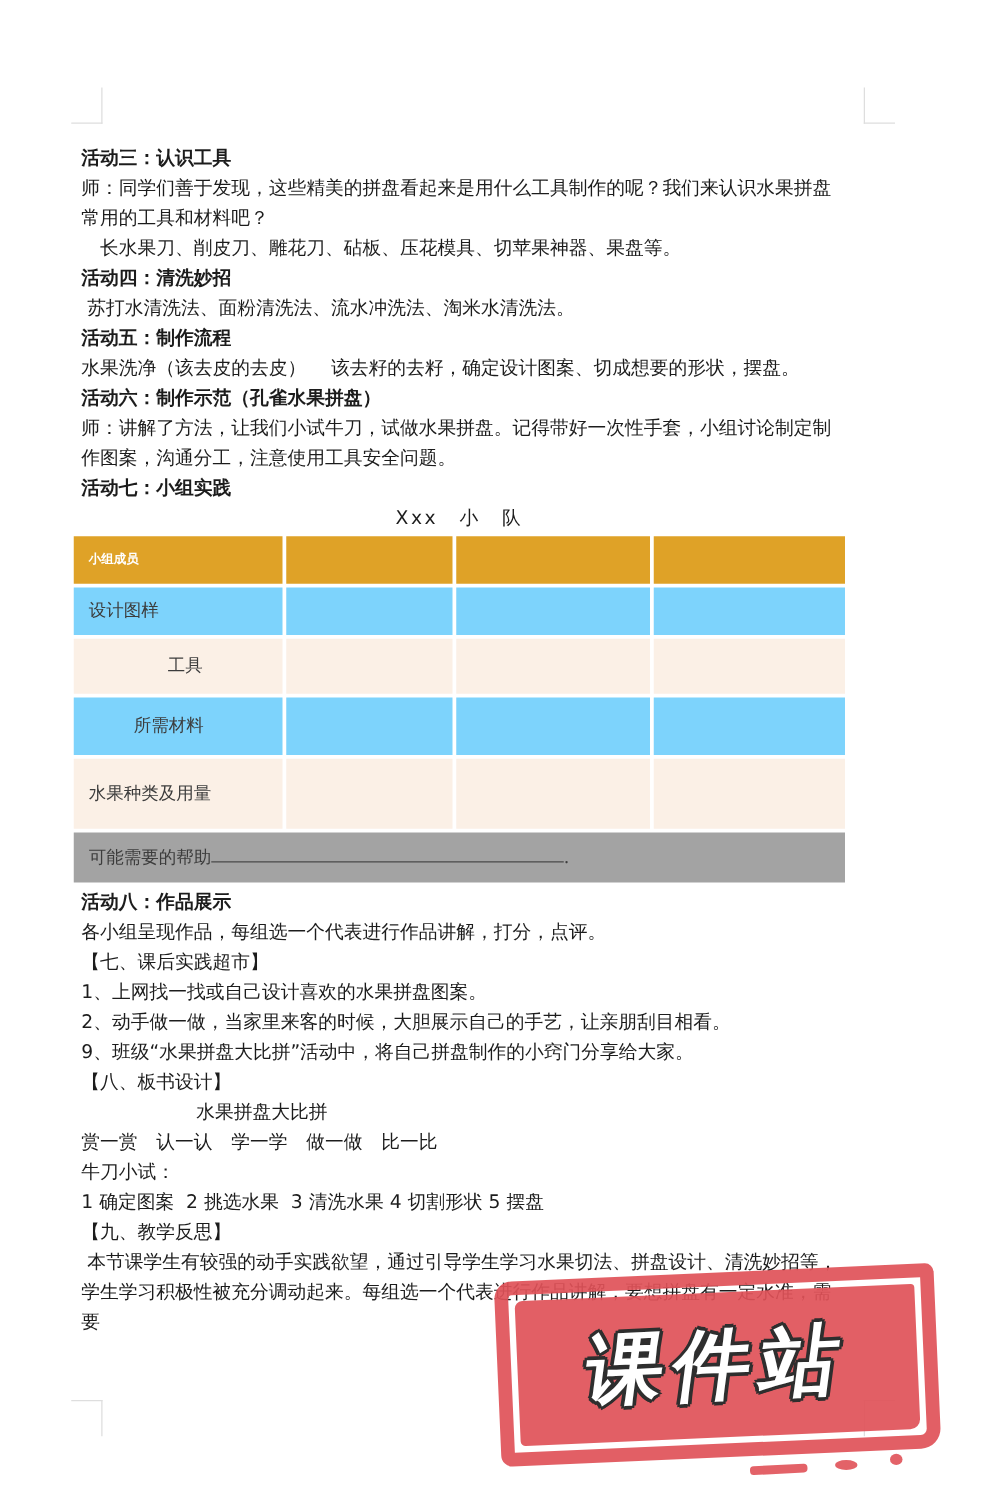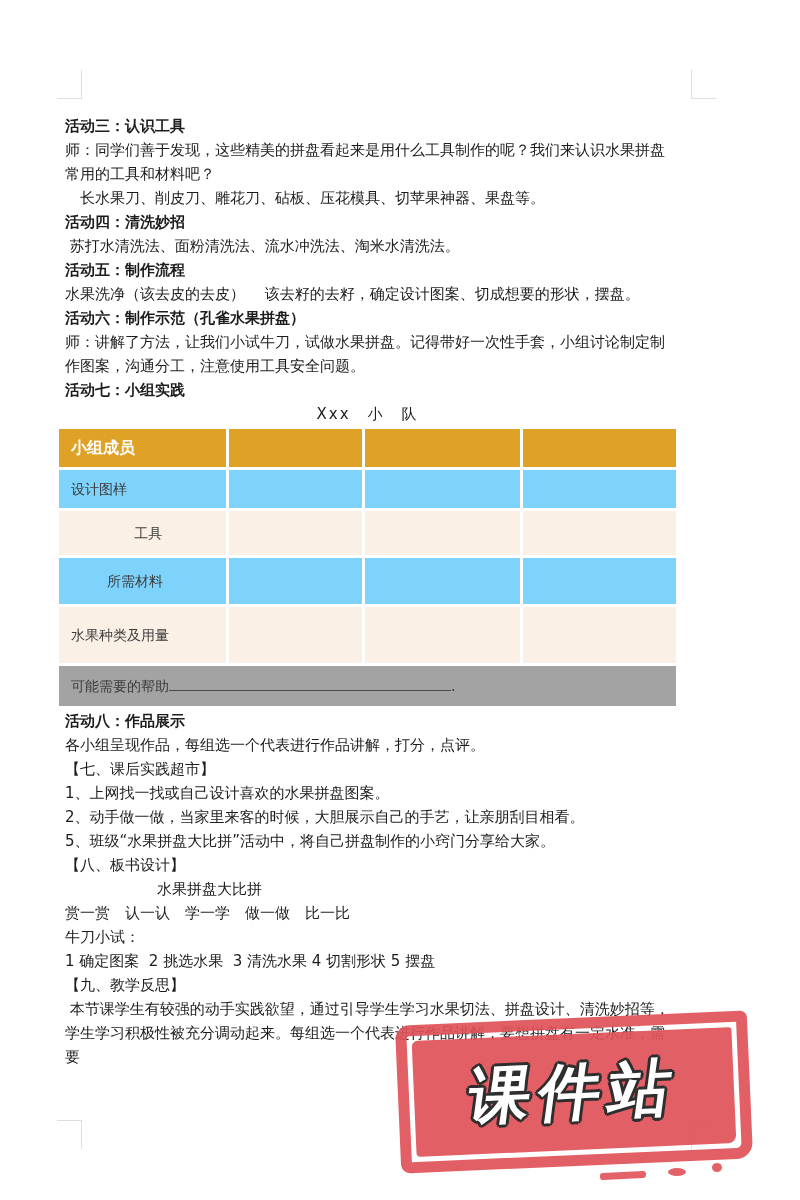--- a/index.html
+++ b/index.html
@@ -22,21 +22,21 @@
   .indent-board { padding-left:92px; }
 
   
   .tablewrap { margin-left:-9px; width:623px; }
   .tcaption { text-align:center; line-height:24px; letter-spacing:2px; }
   table.group { border-collapse:separate; border-spacing:3px; width:623px; table-layout:fixed; }
   table.group td {
     padding:0 0 0 12px; vertical-align:middle;
     font-family:"DejaVu Serif", serif; font-size:14px; color:#3c3c3c;
   }
-  tr.hdr td { background:#dfa227; color:#ffffff; font-weight:bold; height:38px; font-size:16px; }
+  tr.hdr td { background:#dfa227; color:#ffffff; font-weight:bold; height:38px; font-size:10px; }
   tr.r-odd td  { background:#7dd3fc; }
   tr.r-even td { background:#fbf0e6; }
   tr.r1 td { height:38px; }
   tr.r2 td { height:44px;text-align:center; }
   tr.r3 td { height:46px;padding-left:48px; }
   tr.r4 td { height:56px; }
   tr.help td { background:#a3a3a3; height:40px; }
   .blankline { display:inline-block; width:282px; border-bottom:1px solid #4a4a4a; height:14px; vertical-align:baseline; }
 
   
@@ -137,21 +137,21 @@
       </tbody>
         </table>
     </div>
 
     <p class="b mt1">活动八：作品展示</p>
     <p>各小组呈现作品，每组选一个代表进行作品讲解，打分，点评。</p>
 
     <p class="mt1">【七、课后实践超市】</p>
     <p>1、上网找一找或自己设计喜欢的水果拼盘图案。</p>
     <p>2、动手做一做，当家里来客的时候，大胆展示自己的手艺，让亲朋刮目相看。</p>
-    <p>5、班级“水果拼盘大比拼”活动中，将自己拼盘制作的小窍门分享给大家。</p>
+    <p>9、班级“水果拼盘大比拼”活动中，将自己拼盘制作的小窍门分享给大家。</p>
 
     <p class="mt1">【八、板书设计】</p>
     <p class="indent-board">水果拼盘大比拼</p>
     <p>赏一赏　认一认　学一学　做一做　比一比</p>
 
     <p class="mt1">牛刀小试：</p>
     <p>1 确定图案  2 挑选水果  3 清洗水果 4 切割形状 5 摆盘</p>
 
     <p class="mt2">【九、教学反思】</p>
     <p> 本节课学生有较强的动手实践欲望，通过引导学生学习水果切法、拼盘设计、清洗妙招等，</p>

